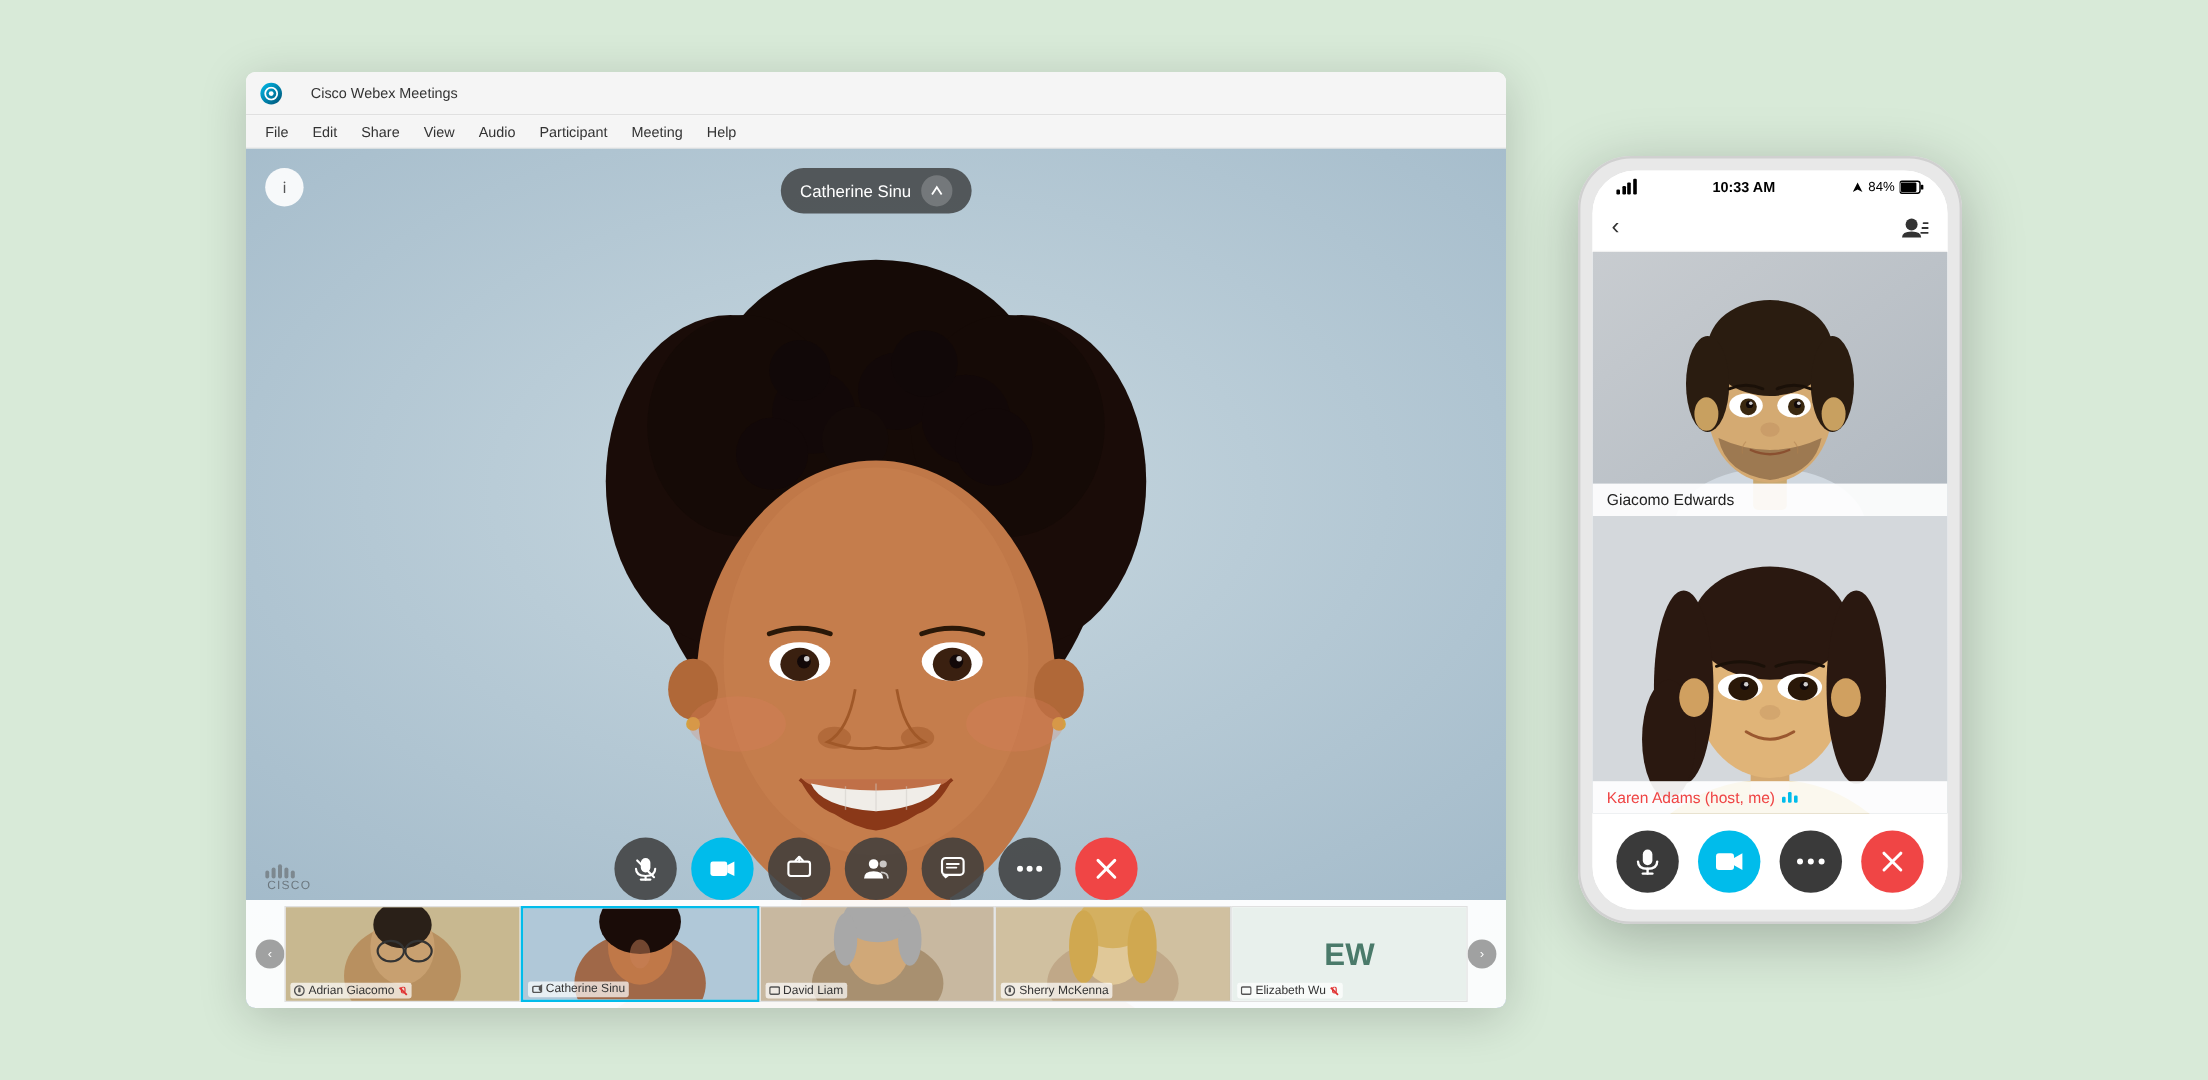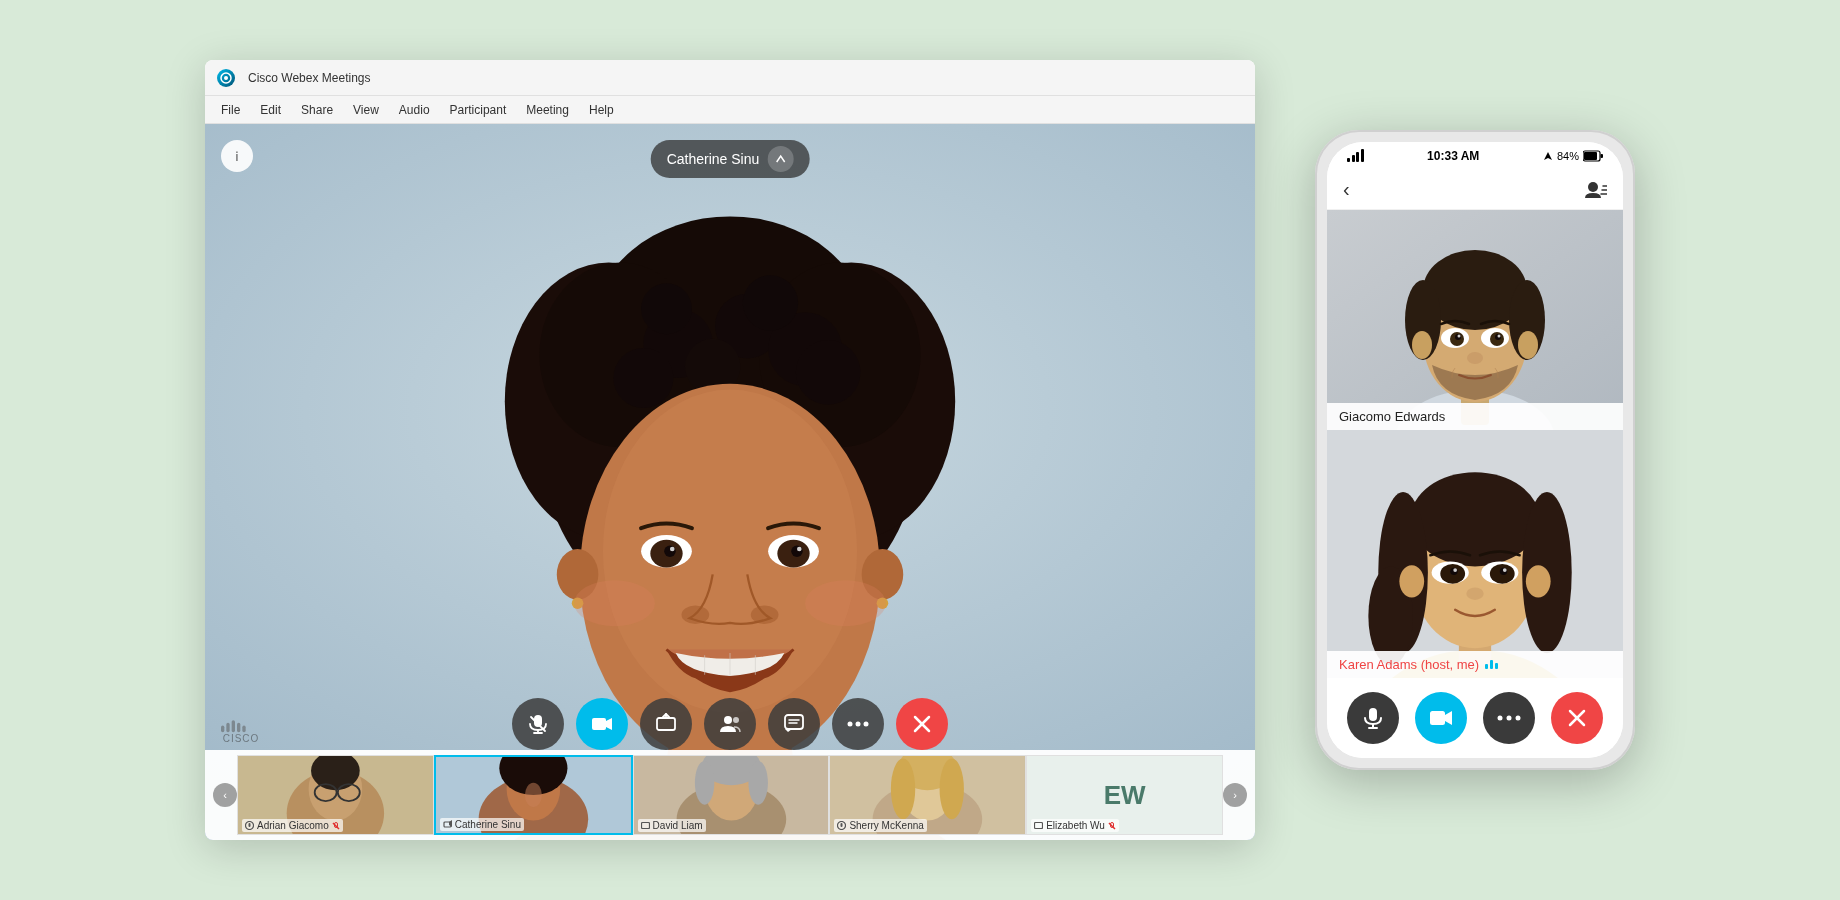--- a/index.html
+++ b/index.html
@@ -32,21 +32,21 @@
       flex-direction: column;
       overflow: hidden;
     }
 
     .title-bar {
       background: #f5f5f5;
       height: 36px;
       display: flex;
       align-items: center;
       padding: 0 12px;
-      gap: 13px;
+      gap: 24px;
       border-bottom: 1px solid #e0e0e0;
       flex-shrink: 0;
     }
 
     .cisco-logo-icon {
       width: 18px;
       height: 18px;
       border-radius: 50%;
       background: linear-gradient(135deg, #00bceb, #005073);
       display: flex;

